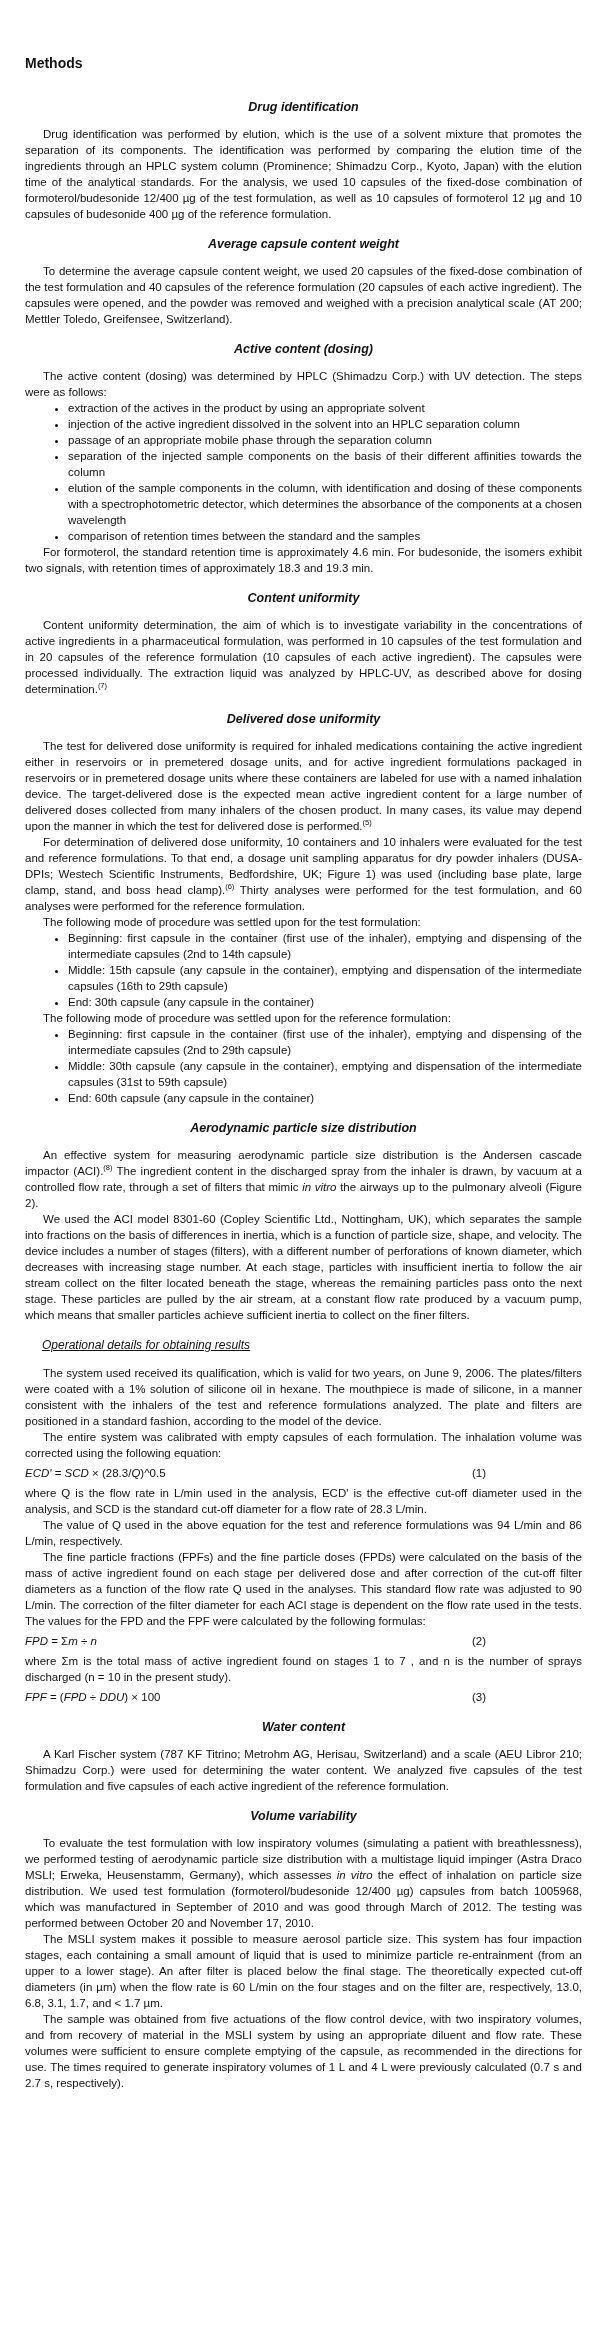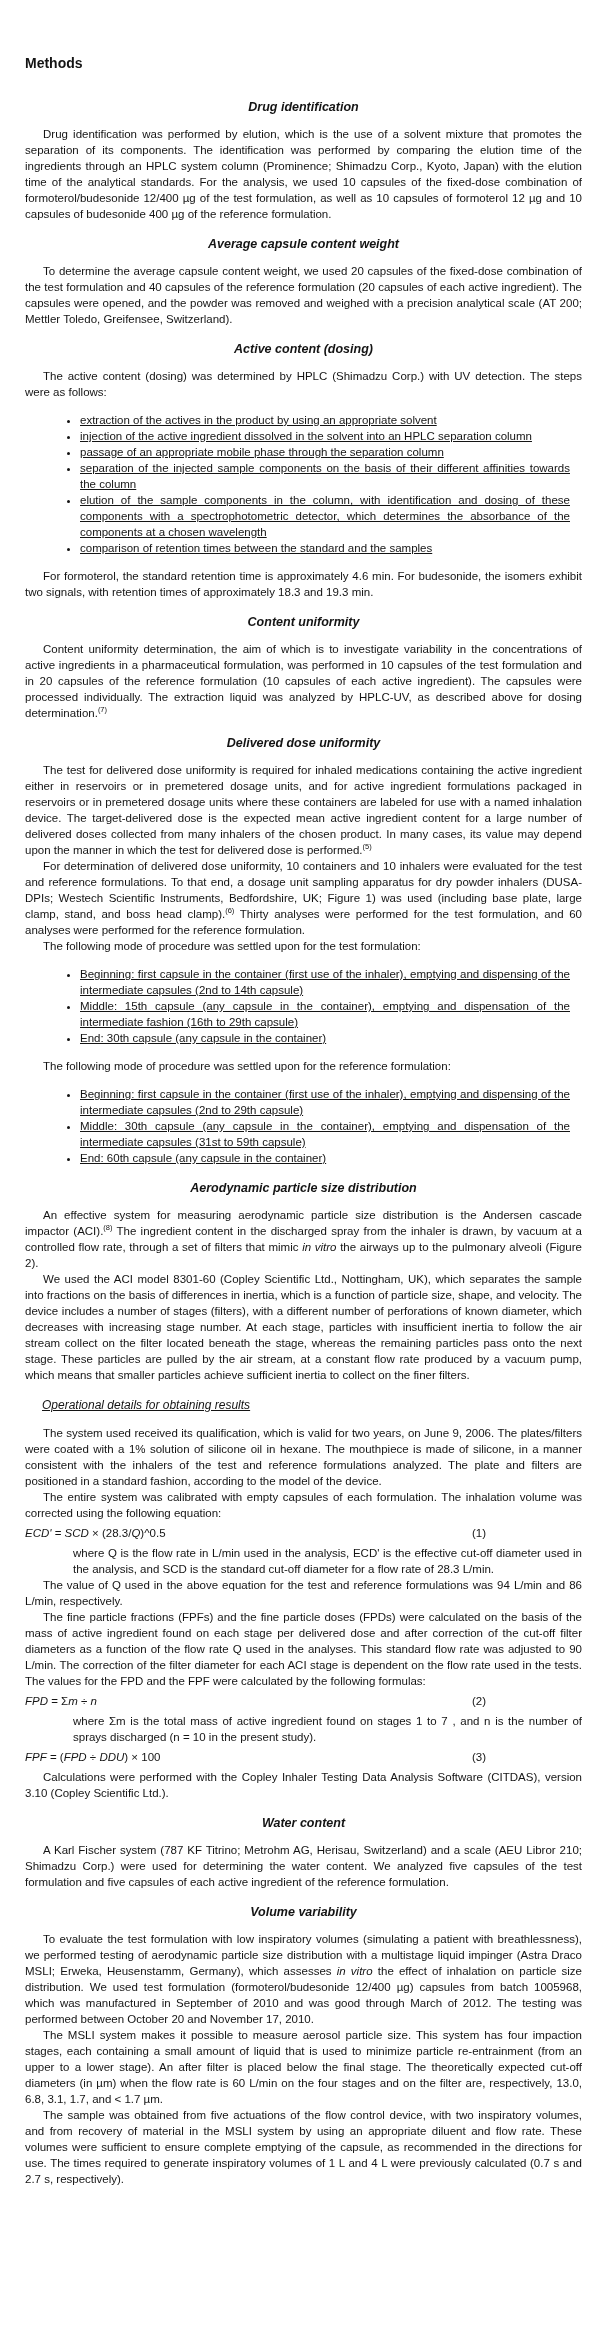--- a/index.html
+++ b/index.html
@@ -34,26 +34,25 @@
   .h3 {
     font-size: 12px;
     font-style: italic;
     font-weight: normal;
     margin: 14px 0 11px 17px;
     text-align: left;
     line-height: 17px;
     text-decoration: underline;
   }
   p { margin: 0; text-indent: 18px; }
-  p.flush { text-indent: 0; margin-left: 48px; }
+  p.flush { text-indent: 0; }
   ul {
-    margin: 12px;
+    margin: 0;
     padding-left: 43px;
     list-style: disc outside;
-    text-decoration: underline;
   }
   li { text-align: justify; }
   .equation {
     position: relative;
     margin: 4px 0;
     text-align: left;
     text-indent: 0;
   }
   .eq-body { font-style: normal; }
   .eq-body i { font-style: italic; }
@@ -90,21 +89,21 @@
       </ul>
       <p>For formoterol, the standard retention time is approximately 4.6 min. For budesonide, the isomers exhibit two signals, with retention times of approximately 18.3 and 19.3 min.</p>
       <div class="h2">Content uniformity</div>
       <p>Content uniformity determination, the aim of which is to investigate variability in the concentrations of active ingredients in a pharmaceutical formulation, was performed in 10 capsules of the test formulation and in 20 capsules of the reference formulation (10 capsules of each active ingredient). The capsules were processed individually. The extraction liquid was analyzed by HPLC-UV, as described above for dosing determination.<sup>(7)</sup></p>
       <div class="h2">Delivered dose uniformity</div>
       <p>The test for delivered dose uniformity is required for inhaled medications containing the active ingredient either in reservoirs or in premetered dosage units, and for active ingredient formulations packaged in reservoirs or in premetered dosage units where these containers are labeled for use with a named inhalation device. The target-delivered dose is the expected mean active ingredient content for a large number of delivered doses collected from many inhalers of the chosen product. In many cases, its value may depend upon the manner in which the test for delivered dose is performed.<sup>(5)</sup></p>
       <p>For determination of delivered dose uniformity, 10 containers and 10 inhalers were evaluated for the test and reference formulations. To that end, a dosage unit sampling apparatus for dry powder inhalers (DUSA-DPIs; Westech Scientific Instruments, Bedfordshire, UK; Figure 1) was used (including base plate, large clamp, stand, and boss head clamp).<sup>(6)</sup> Thirty analyses were performed for the test formulation, and 60 analyses were performed for the reference formulation.</p>
       <p>The following mode of procedure was settled upon for the test formulation:</p>
       <ul>
         <li>Beginning: first capsule in the container (first use of the inhaler), emptying and dispensing of the intermediate capsules (2nd to 14th capsule)</li>
-        <li>Middle: 15th capsule (any capsule in the container), emptying and dispensation of the intermediate fashion (16th to 29th capsule)</li>
+        <li>Middle: 15th capsule (any capsule in the container), emptying and dispensation of the intermediate capsules (16th to 29th capsule)</li>
         <li>End: 30th capsule (any capsule in the container)</li>
       </ul>
       <p>The following mode of procedure was settled upon for the reference formulation:</p>
       <ul>
         <li>Beginning: first capsule in the container (first use of the inhaler), emptying and dispensing of the intermediate capsules (2nd to 29th capsule)</li>
         <li>Middle: 30th capsule (any capsule in the container), emptying and dispensation of the intermediate capsules (31st to 59th capsule)</li>
         <li>End: 60th capsule (any capsule in the container)</li>
       </ul>
       <div class="h2">Aerodynamic particle size distribution</div>
       <p>An effective system for measuring aerodynamic particle size distribution is the Andersen cascade impactor (ACI).<sup>(8)</sup> The ingredient content in the discharged spray from the inhaler is drawn, by vacuum at a controlled flow rate, through a set of filters that mimic <i>in vitro</i> the airways up to the pulmonary alveoli (Figure 2).</p>
@@ -112,21 +111,20 @@
       <div class="h3">Operational details for obtaining results</div>
       <p>The system used received its qualification, which is valid for two years, on June 9, 2006. The plates/filters were coated with a 1% solution of silicone oil in hexane. The mouthpiece is made of silicone, in a manner consistent with the inhalers of the test and reference formulations analyzed. The plate and filters are positioned in a standard fashion, according to the model of the device.</p>
       <p>The entire system was calibrated with empty capsules of each formulation. The inhalation volume was corrected using the following equation:</p>
       <div class="equation"><span class="eq-body"><i>ECD'</i> = <i>SCD</i> × (28.3/<i>Q</i>)^0.5</span><span class="eq-num">(1)</span></div>
       <p class="flush">where Q is the flow rate in L/min used in the analysis, ECD' is the effective cut-off diameter used in the analysis, and SCD is the standard cut-off diameter for a flow rate of 28.3 L/min.</p>
       <p>The value of Q used in the above equation for the test and reference formulations was 94 L/min and 86 L/min, respectively.</p>
       <p>The fine particle fractions (FPFs) and the fine particle doses (FPDs) were calculated on the basis of the mass of active ingredient found on each stage per delivered dose and after correction of the cut-off filter diameters as a function of the flow rate Q used in the analyses. This standard flow rate was adjusted to 90 L/min. The correction of the filter diameter for each ACI stage is dependent on the flow rate used in the tests. The values for the FPD and the FPF were calculated by the following formulas:</p>
       <div class="equation"><span class="eq-body"><i>FPD</i> = Σ<i>m</i> ÷ <i>n</i></span><span class="eq-num">(2)</span></div>
       <p class="flush">where Σm is the total mass of active ingredient found on stages 1 to 7 , and n is the number of sprays discharged (n = 10 in the present study).</p>
       <div class="equation"><span class="eq-body"><i>FPF</i> = (<i>FPD</i> ÷ <i>DDU</i>) × 100</span><span class="eq-num">(3)</span></div>
-      <p>Calculations were performed with the Copley Inhaler Testing Data Analysis Software (CITDAS), version 3.10 (Copley Scientific Ltd.).</p>
       <div class="h2">Water content</div>
       <p>A Karl Fischer system (787 KF Titrino; Metrohm AG, Herisau, Switzerland) and a scale (AEU Libror 210; Shimadzu Corp.) were used for determining the water content. We analyzed five capsules of the test formulation and five capsules of each active ingredient of the reference formulation.</p>
       <div class="h2">Volume variability</div>
       <p>To evaluate the test formulation with low inspiratory volumes (simulating a patient with breathlessness), we performed testing of aerodynamic particle size distribution with a multistage liquid impinger (Astra Draco MSLI; Erweka, Heusenstamm, Germany), which assesses <i>in vitro</i> the effect of inhalation on particle size distribution. We used test formulation (formoterol/budesonide 12/400 µg) capsules from batch 1005968, which was manufactured in September of 2010 and was good through March of 2012. The testing was performed between October 20 and November 17, 2010.</p>
       <p>The MSLI system makes it possible to measure aerosol particle size. This system has four impaction stages, each containing a small amount of liquid that is used to minimize particle re-entrainment (from an upper to a lower stage). An after filter is placed below the final stage. The theoretically expected cut-off diameters (in µm) when the flow rate is 60 L/min on the four stages and on the filter are, respectively, 13.0, 6.8, 3.1, 1.7, and &lt; 1.7 µm.</p>
       <p>The sample was obtained from five actuations of the flow control device, with two inspiratory volumes, and from recovery of material in the MSLI system by using an appropriate diluent and flow rate. These volumes were sufficient to ensure complete emptying of the capsule, as recommended in the directions for use. The times required to generate inspiratory volumes of 1 L and 4 L were previously calculated (0.7 s and 2.7 s, respectively).</p>
     </div>
 </div>
 
 </body></html>

